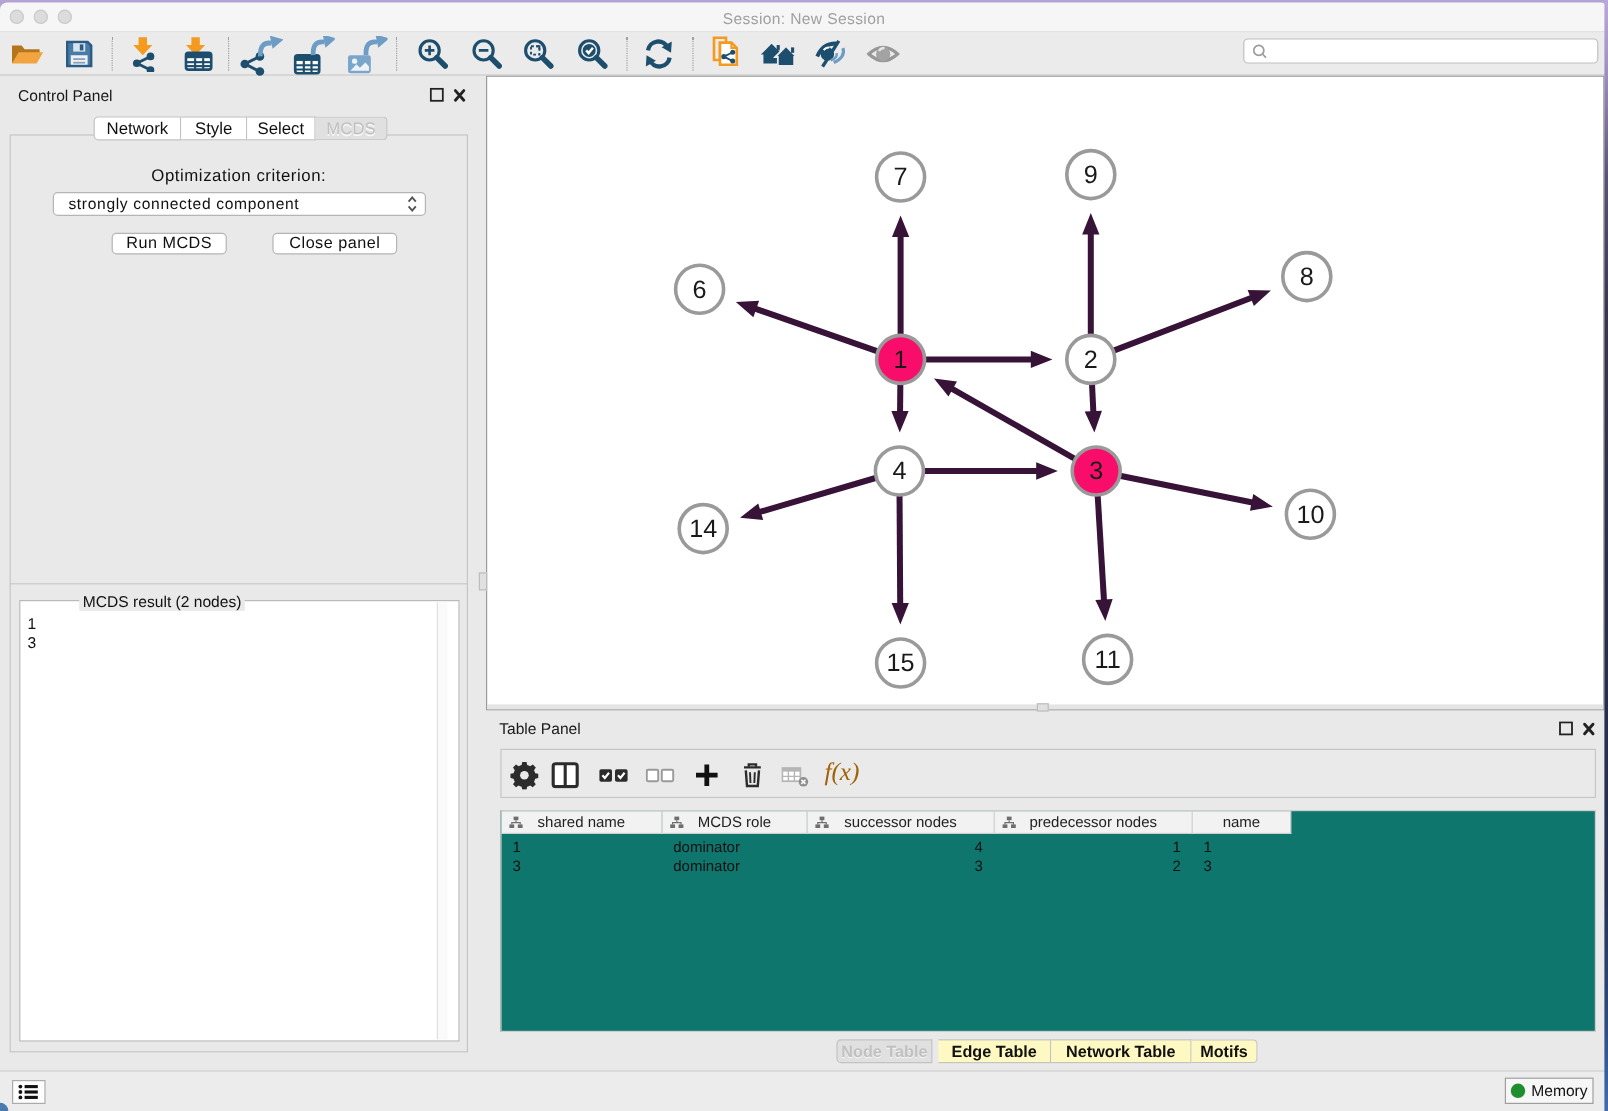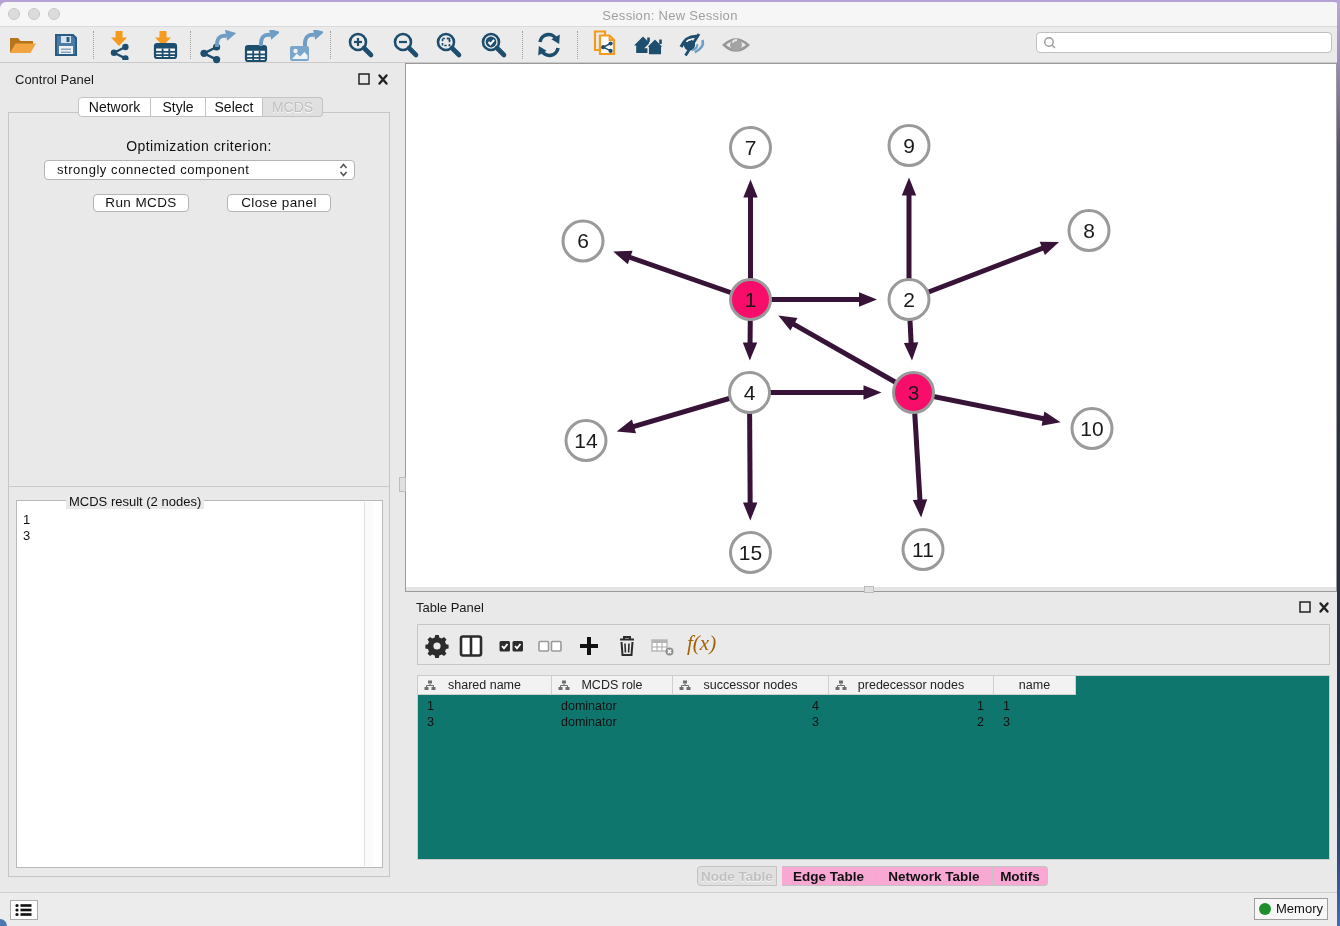--- a/index.html
+++ b/index.html
@@ -28,21 +28,21 @@
 #net-frame { top:63px; left:405px; width:932px; height:529px; border:1px solid #9b9b9b; background:#ffffff; }
 #net-title { position:absolute; top:0; left:0; width:100%; height:23px; background:linear-gradient(#dcdcdc,#c6c6c6); border-bottom:1px solid #a8a8a8; }
 #net-title span { display:block; text-align:center; font-size:13px; font-weight:bold; color:#222; line-height:23px; }
 #net-bottom { position:absolute; left:0; bottom:0; width:100%; height:4px; background:#e4e4e4; }
 
 #tp-title { top:600px; left:416px; font-size:13px; color:#1a1a1a; }
 #tp-toolbar { top:624px; left:417px; width:913px; height:41px; border:1px solid #c6c6c6; background:#eaeaea; }
 #tp-table { top:675px; left:417px; width:913px; height:185px; background:#0f766e; border:1px solid #cccccc; border-top:1px solid #cccccc; }
 .th { position:absolute; top:0; height:19px; background:#f2f2f2; border-right:1px solid #cfcfcf; border-bottom:1px solid #cfcfcf; font-size:12.5px; color:#222; text-align:center; line-height:19px; }
 .td { position:absolute; font-size:12.5px; color:#111; height:17px; line-height:17px; }
-.btab { position:absolute; top:866px; height:20px; border:1px solid #c3c3c3; background:#f9a8d4; font-size:13.5px; font-weight:bold; color:#111; text-align:center; line-height:19px; }
+.btab { position:absolute; top:866px; height:20px; border:1px solid #c3c3c3; background:#fef9c3; font-size:13.5px; font-weight:bold; color:#111; text-align:center; line-height:19px; }
 
 #statusbar { top:892px; left:0; width:1340px; height:34px; background:#ececec; border-top:1px solid #cfcfcf; }
 #memBtn { position:absolute; left:1254px; top:5px; width:74px; height:22px; background:#f7f7f7; border:1px solid #9e9e9e; font-size:13px; color:#111; text-align:center; line-height:20px; }
 #listBtn { position:absolute; left:10px; top:7px; width:28px; height:20px; background:#fdfdfd; border:1px solid #ababab; }
 svg { display:block; }
 </style>
 </head>
 <body>
 <div id="purple" class="abs"></div>
 <div id="titlebar" class="abs">

